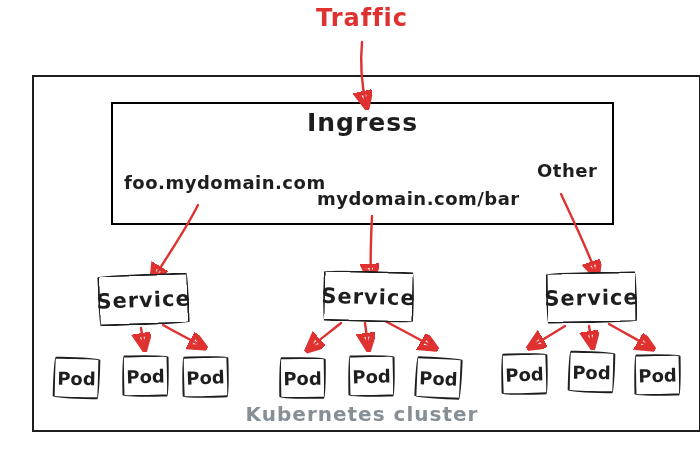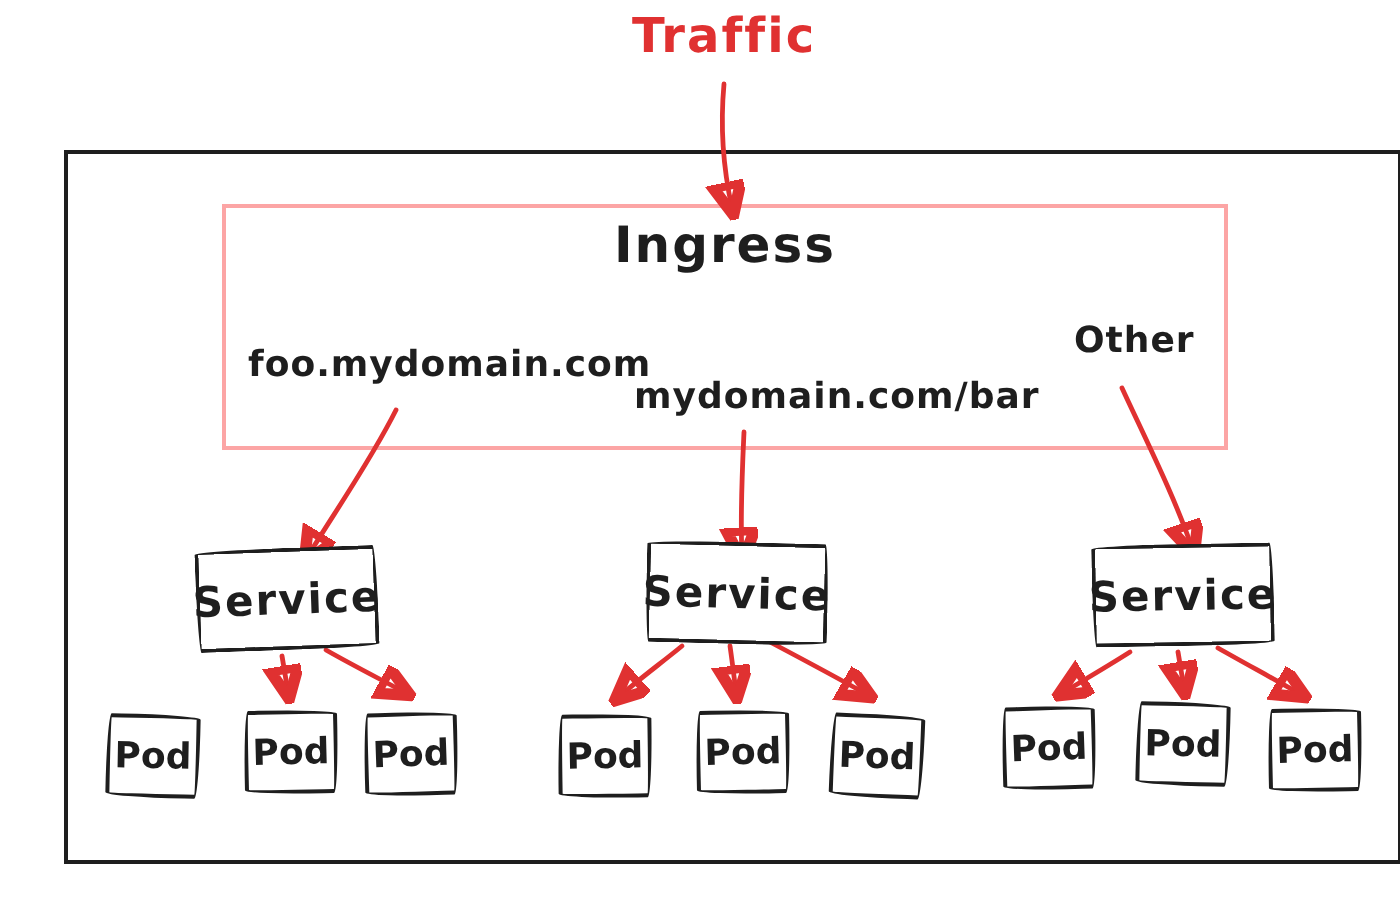--- a/index.html
+++ b/index.html
@@ -14,21 +14,21 @@
     color:#e03131;font-size:24px;font-weight:600;letter-spacing:1px;
   }
   
   .cluster-box{
     left:10px;top:75px;width:669px;height:357px;
     border:2.5px solid #1e1e1e;box-sizing:border-box;background:transparent;
   }
   
   .ingress-box{
     left:89px;top:102px;width:503px;height:123px;
-    border:2px solid #fca5a5;box-sizing:border-box;
+    border:2px solid #000000;box-sizing:border-box;
   }
   .ingress-title{
     position:absolute;left:0;right:0;top:4px;text-align:center;
     font-size:25px;font-weight:600;letter-spacing:1px;
   }
   .rule{position:absolute;font-size:18px;font-weight:600;white-space:nowrap;letter-spacing:.5px;}
   .rule-foo{left:11px;top:68px;}
   .rule-bar{left:204px;top:84px;}
   .rule-other{left:424px;top:56px;}
   
@@ -128,14 +128,15 @@
   <div class="abs sketch pod p7">
     <span>Pod</span>
   </div>
   <div class="abs sketch pod p8">
     <span>Pod</span>
   </div>
   <div class="abs sketch pod p9">
     <span>Pod</span>
   </div>
 
+  <div class="abs cluster-label">Kubernetes cluster</div>
 
 </div>
 
 </body></html>

